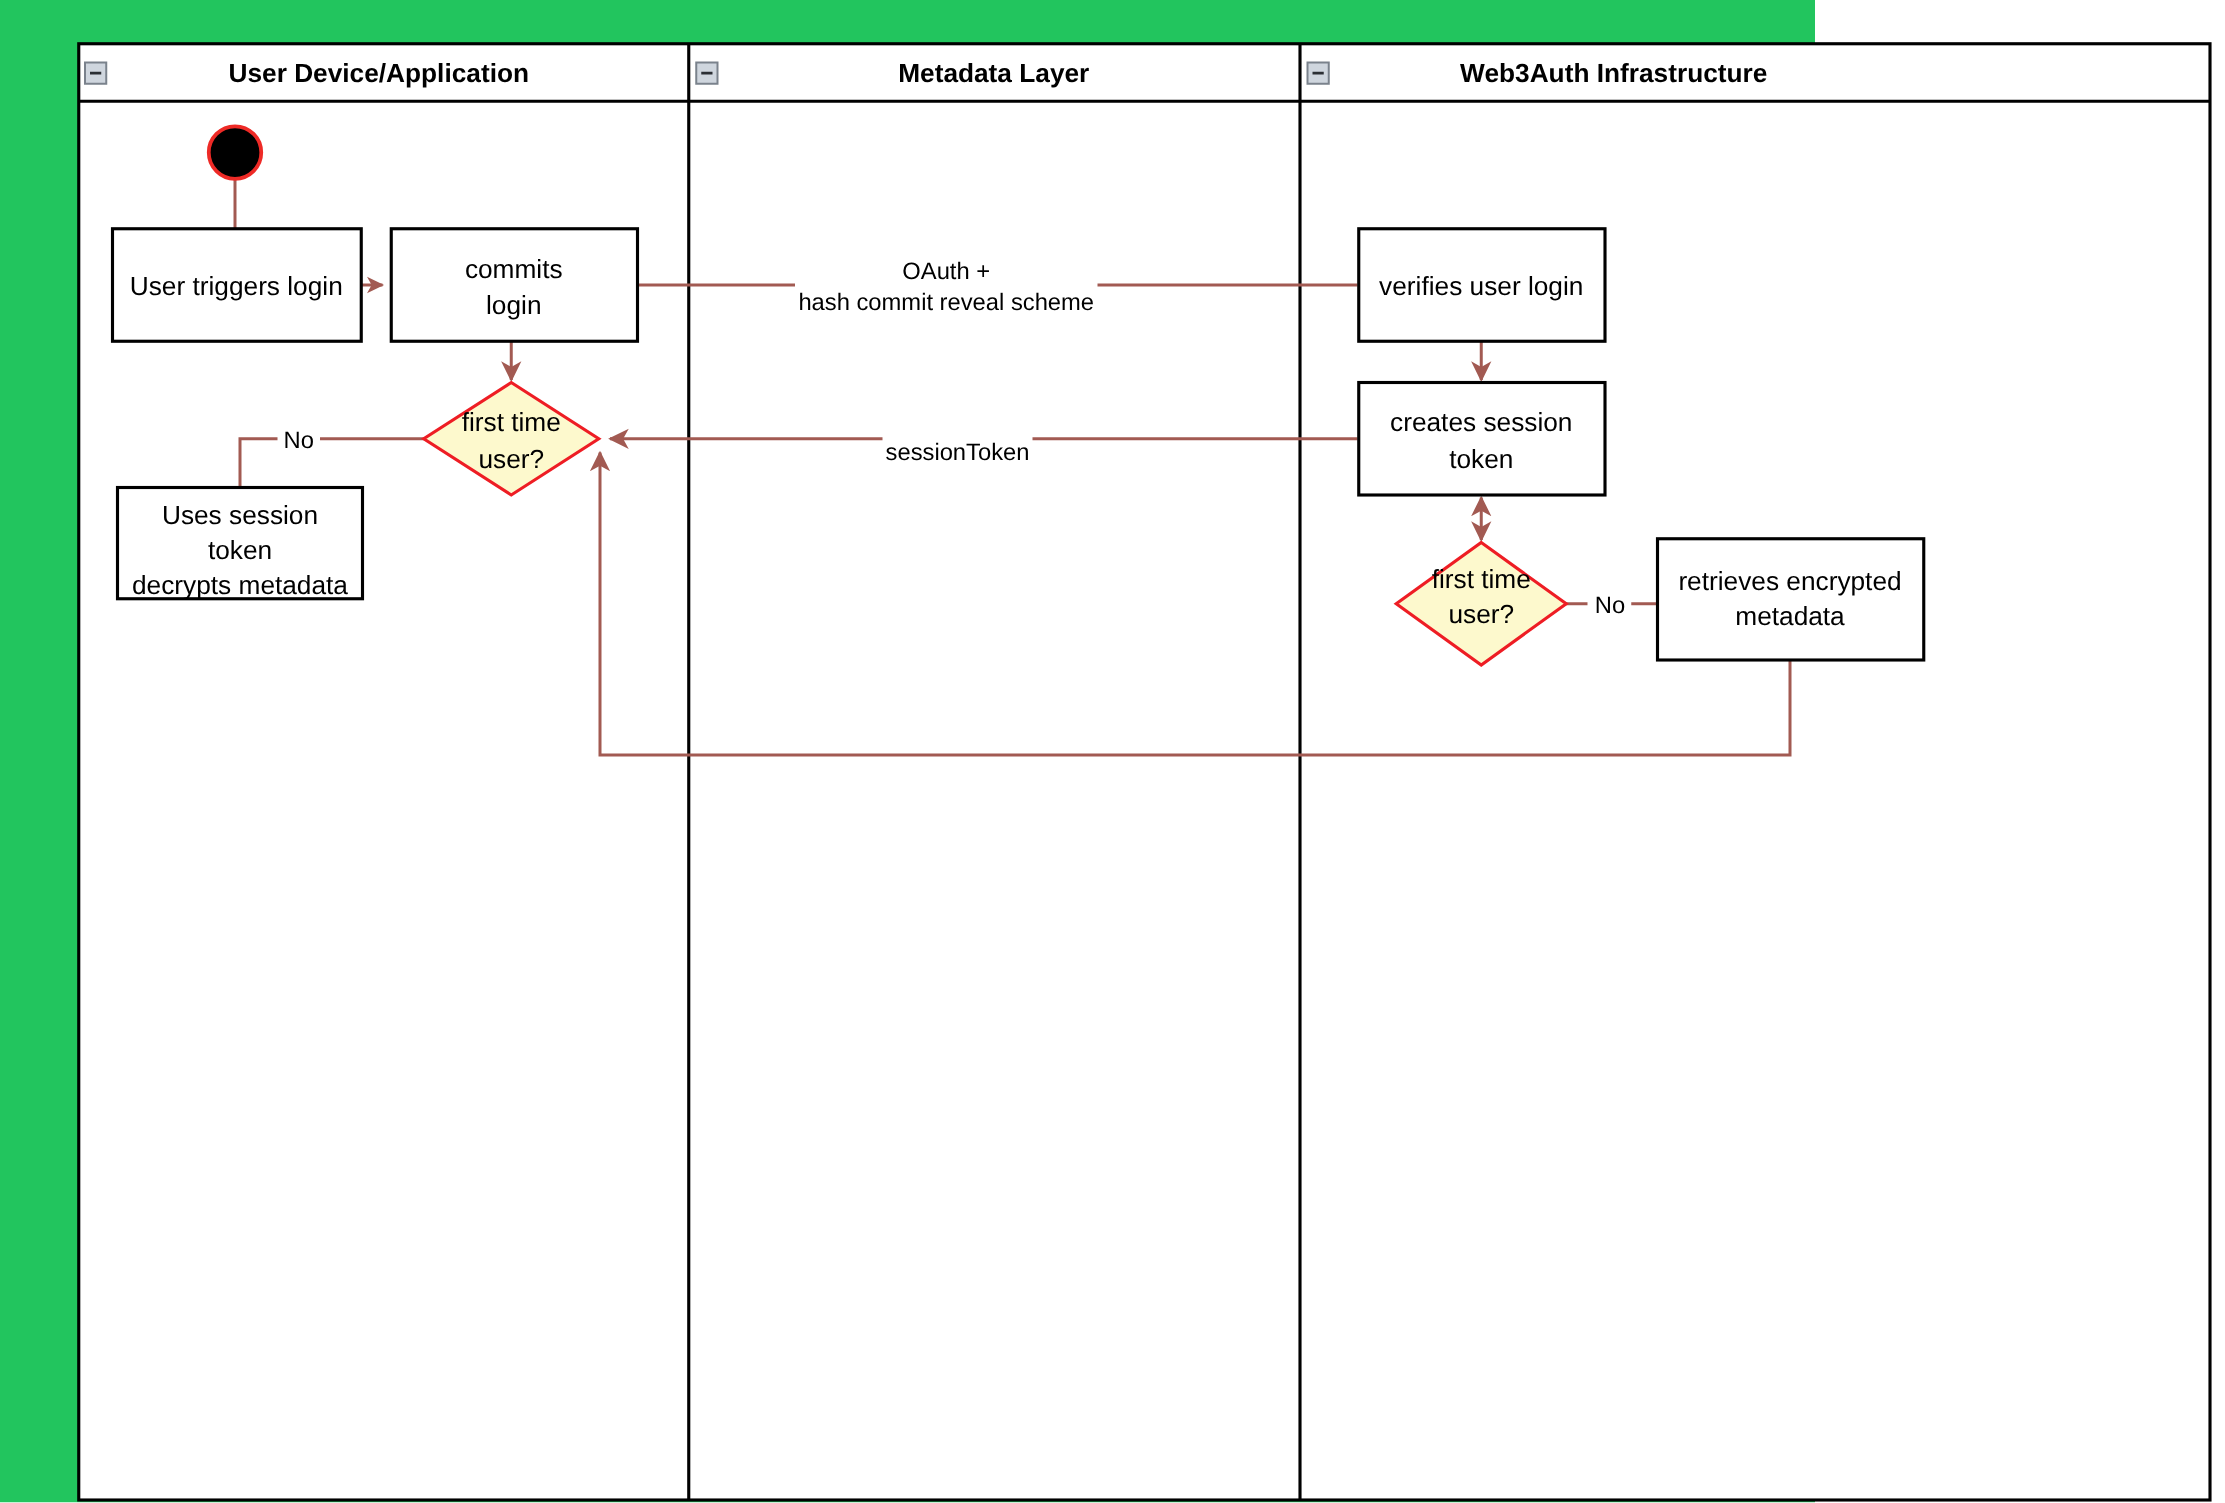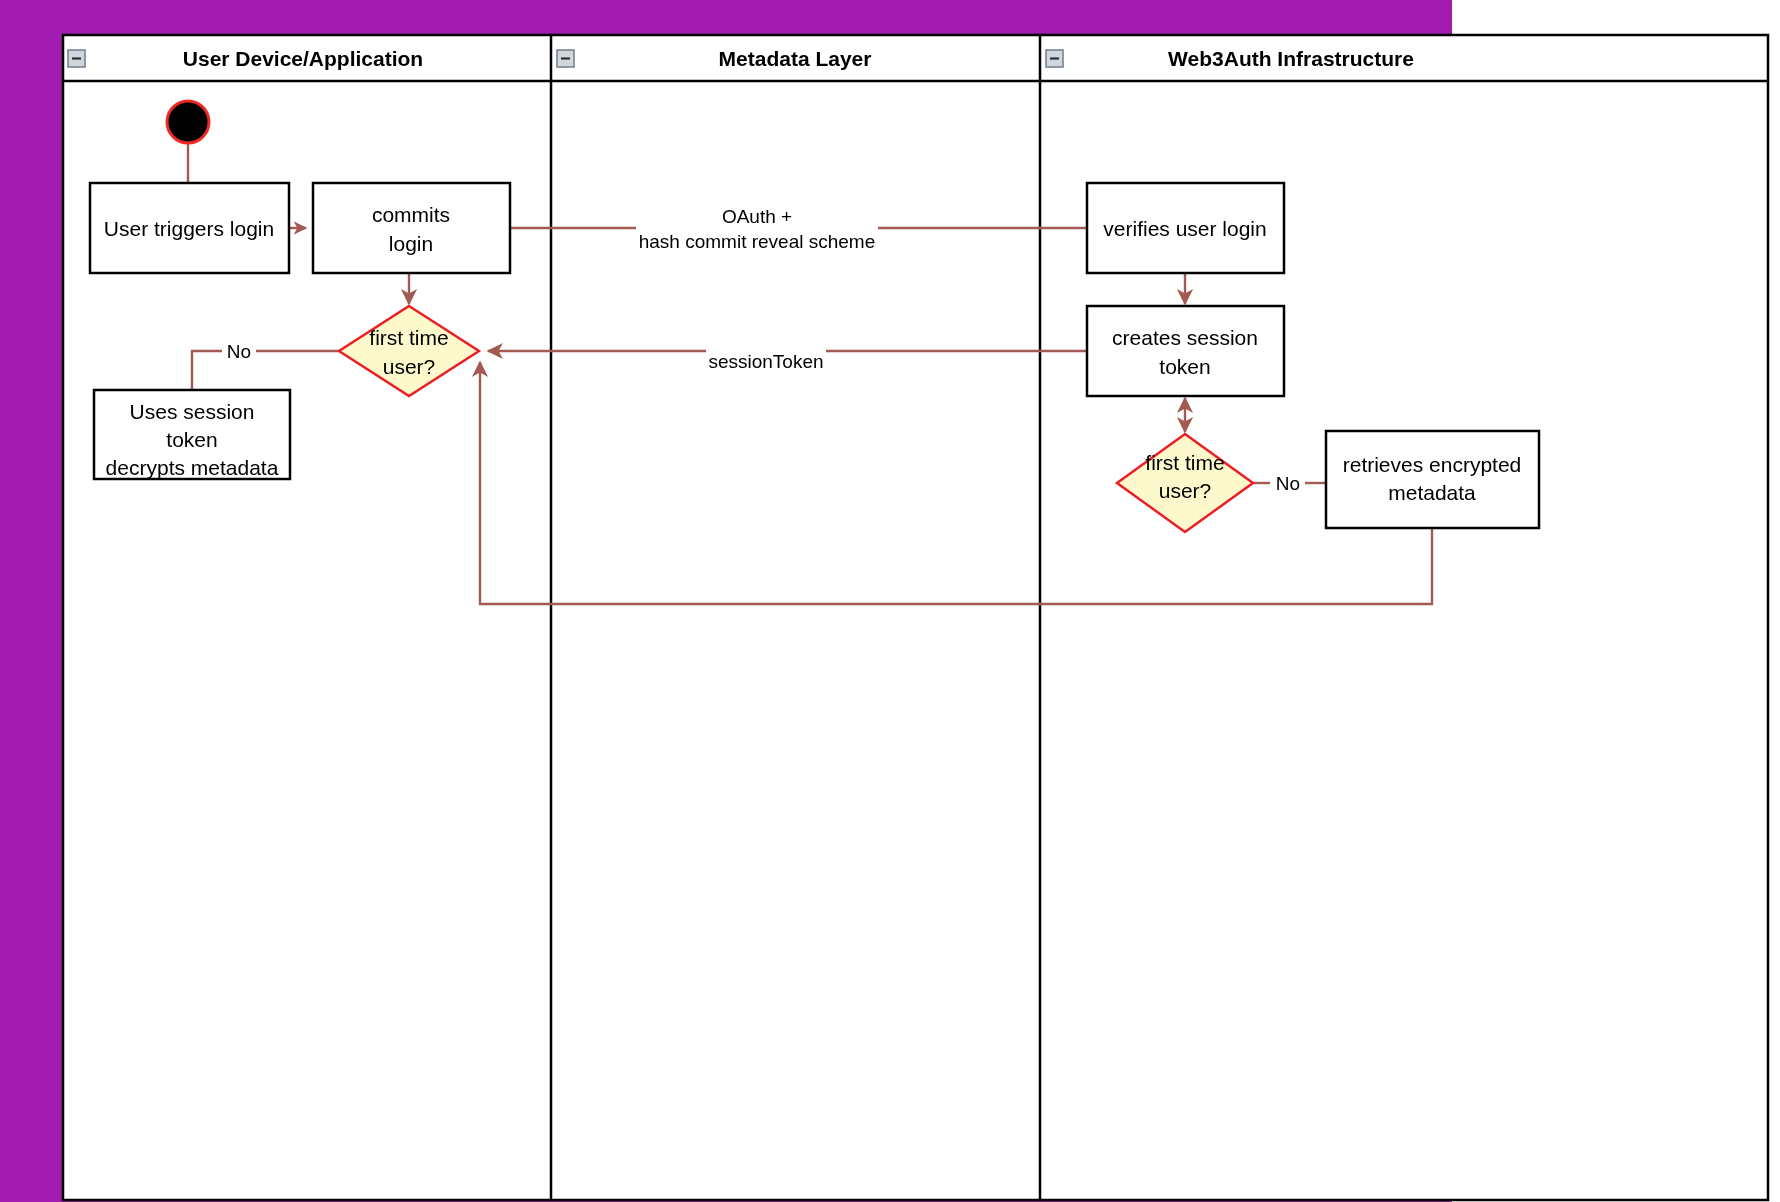--- a/index.html
+++ b/index.html
@@ -5,21 +5,21 @@
   html, body {
     margin: 0;
     padding: 0;
     background: #ffffff;
     font-family: "Liberation Sans", sans-serif;
   }
   #canvas {
     position: relative;
     width: 1452px;
     height: 1202px;
-    background: #a21caf;
+    background: #22c55e;
   }
   svg.diagram {
     position: absolute;
     top: 0;
     left: 0;
     width: 1780px;
     height: 1202px;
     overflow: visible;
   }
   .lane-title {

